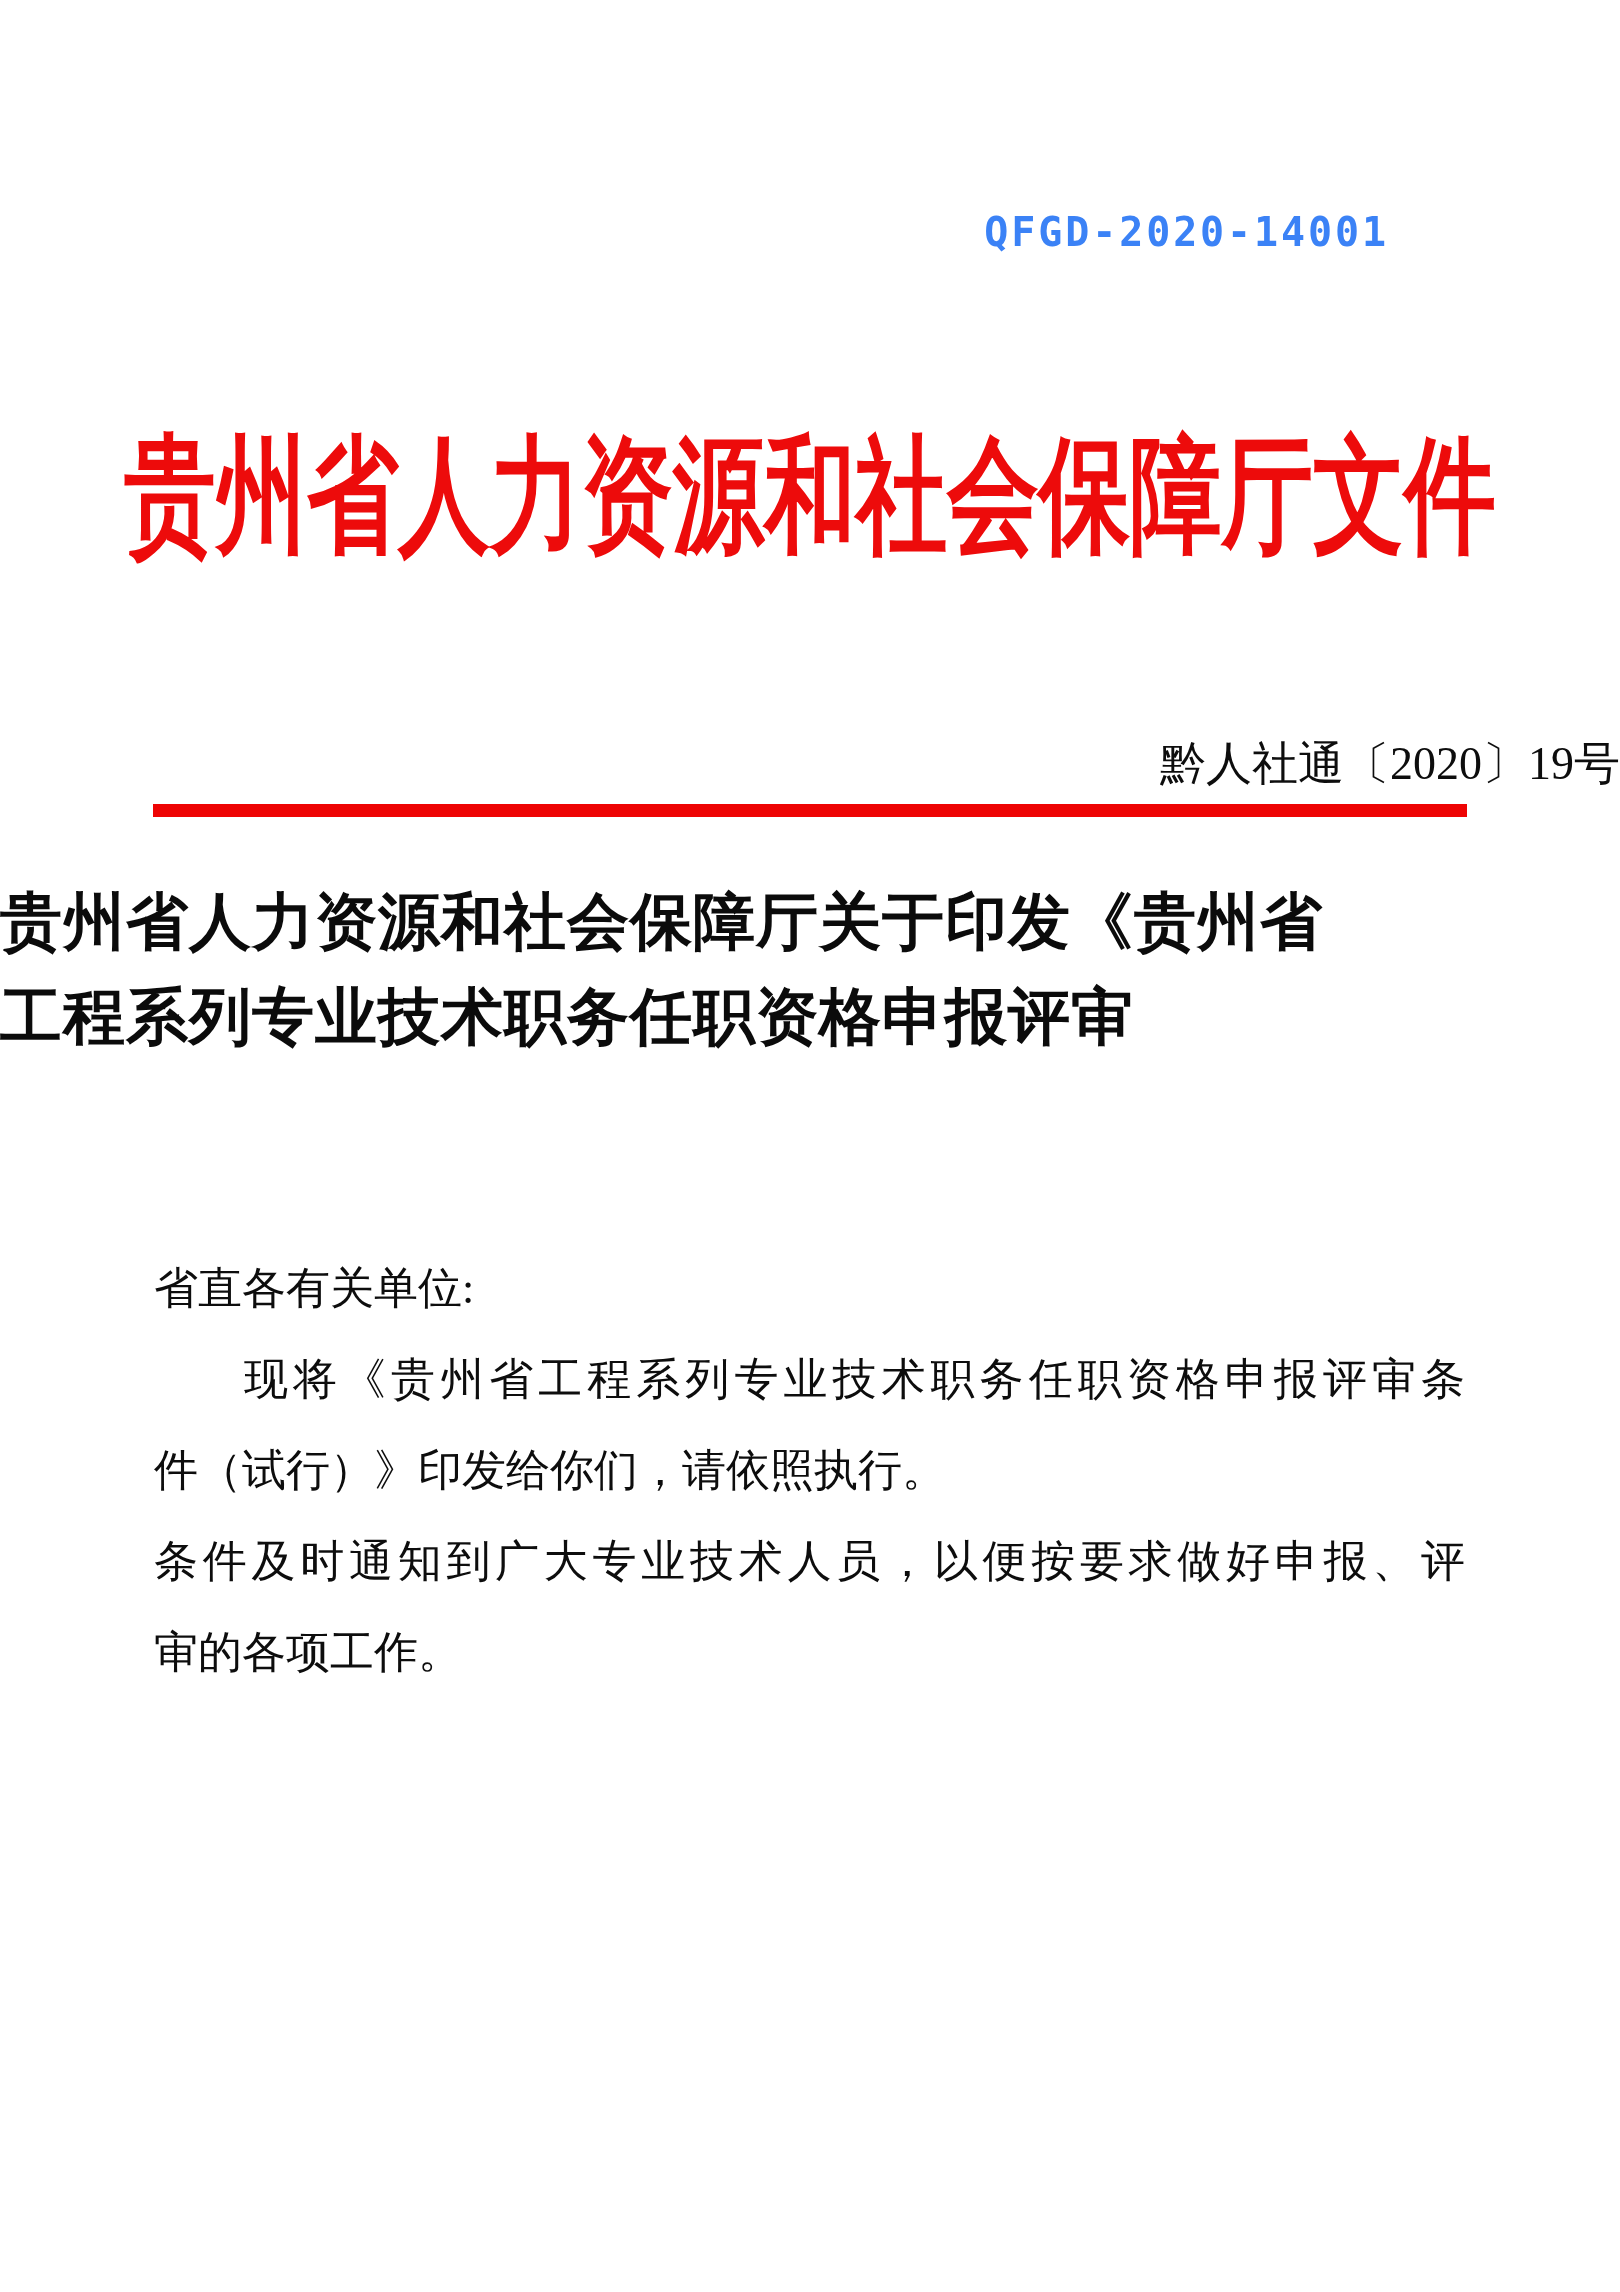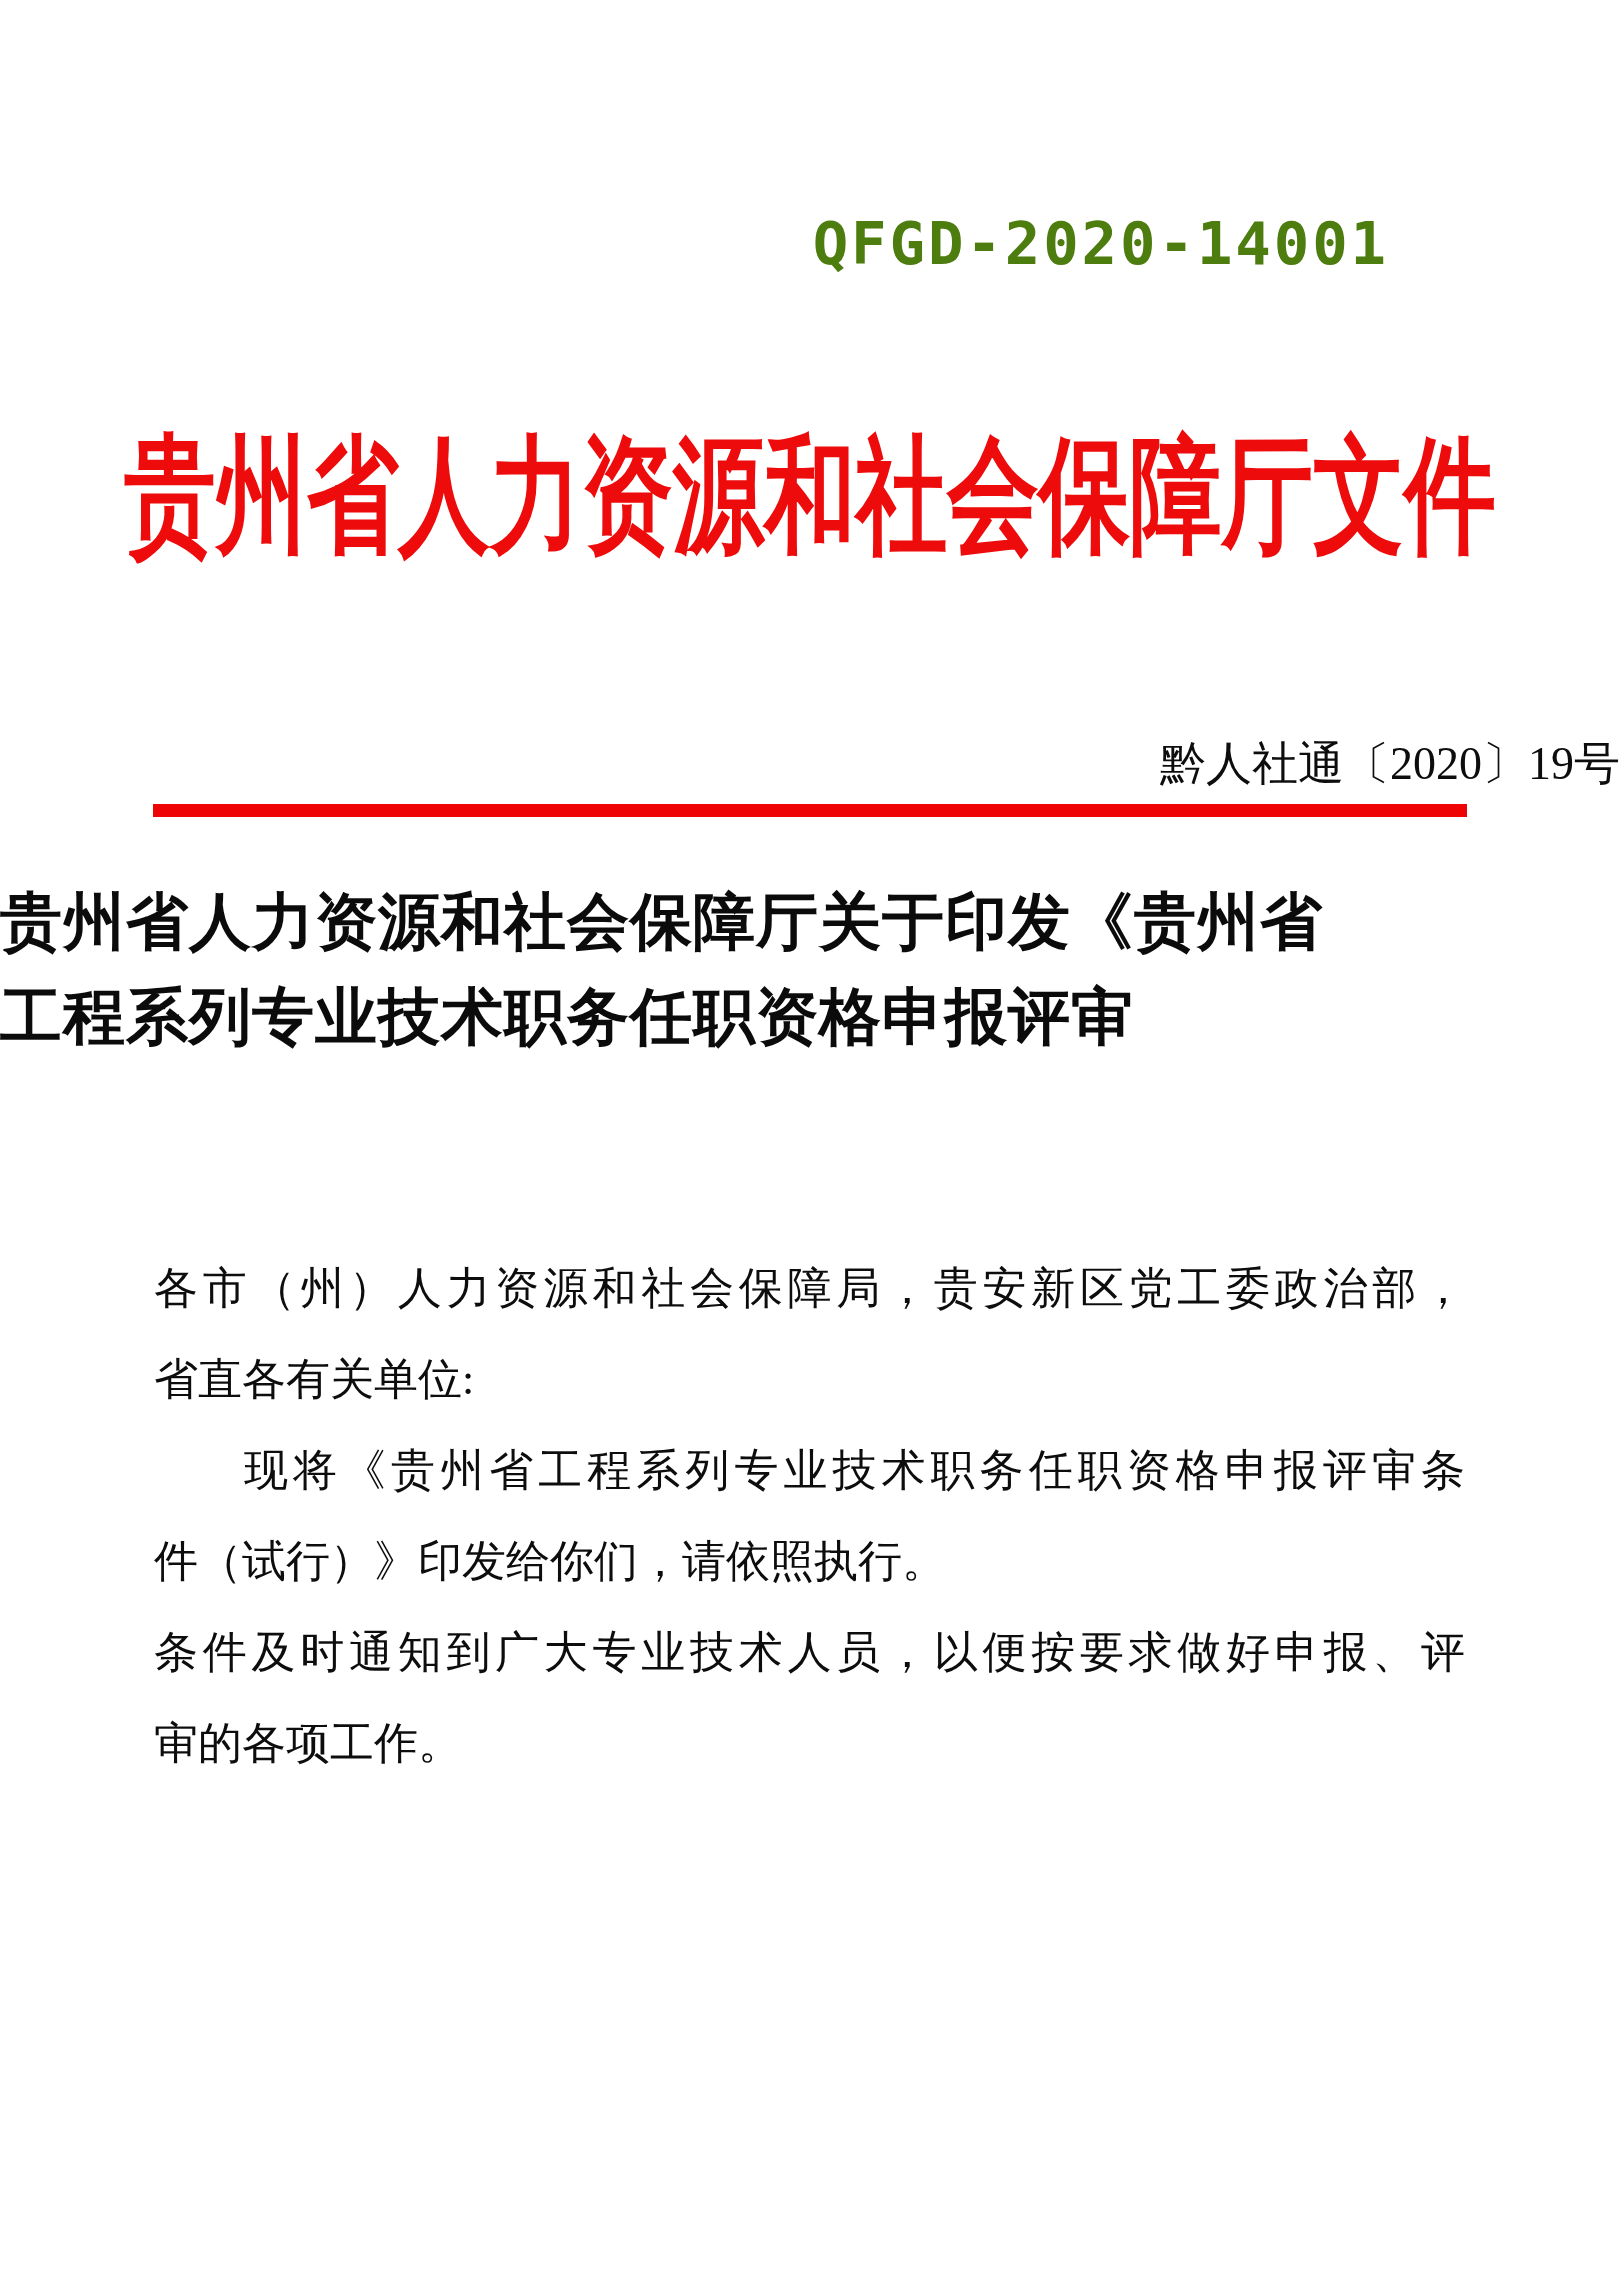--- a/index.html
+++ b/index.html
@@ -13,24 +13,24 @@
     font-family: "Liberation Serif", "DejaVu Serif", serif;
     color: #0d0d0d;
   }
 
   
   .doc-code {
     position: absolute;
     top: 209px;
     right: 231px;
     font-family: "DejaVu Sans Mono", monospace;
-    font-size: 59px;
+    font-size: 40px;
     font-weight: bold;
     letter-spacing: 2.9px;
-    color: #4d7c0f;
+    color: #3b82f6;
   }
 
   
   .masthead-text {
     position: absolute;
     top: 412px;
     left: 50%;
     transform: translateX(-50%) scaleX(0.72);
     white-space: nowrap;
     font-size: 127px;
@@ -101,21 +101,20 @@
   <div class="red-rule"></div>
 
   <div class="doc-title">
     <div>贵州省人力资源和社会保障厅关于印发《贵州省</div>
     <div>工程系列专业技术职务任职资格申报评审</div>
   </div>
 
   <div class="body-block">
 
     <div>
-      <span class="body-line fill">各市（州）人力资源和社会保障局，贵安新区党工委政治部，</span>
       <span class="body-line">省直各有关单位:</span>
     </div>
 
     <div>
       <span class="body-line fill indent">现将《贵州省工程系列专业技术职务任职资格申报评审条</span>
       <span class="body-line">件（试行）》印发给你们，请依照执行。</span>
     </div>
 
     <div>
       <span class="body-line fill">条件及时通知到广大专业技术人员，以便按要求做好申报、评</span>

